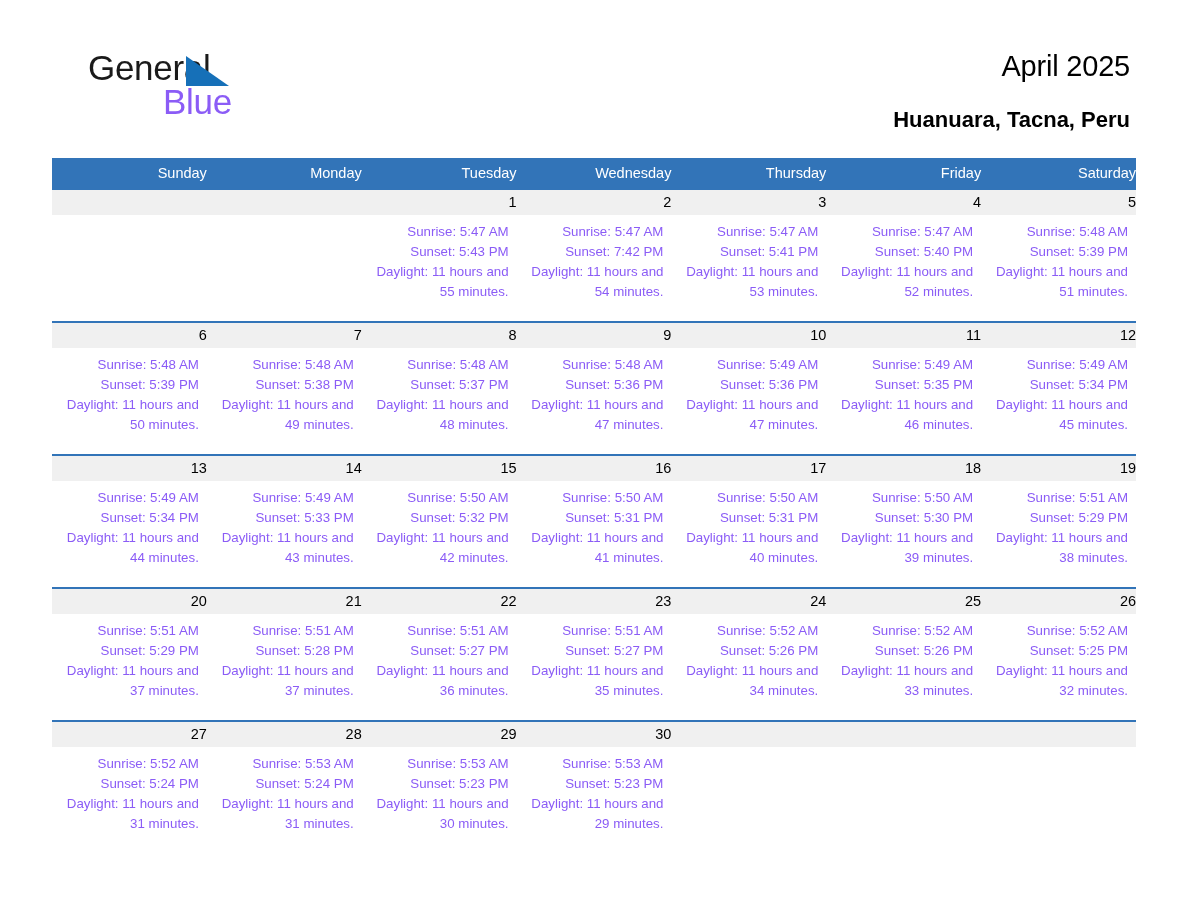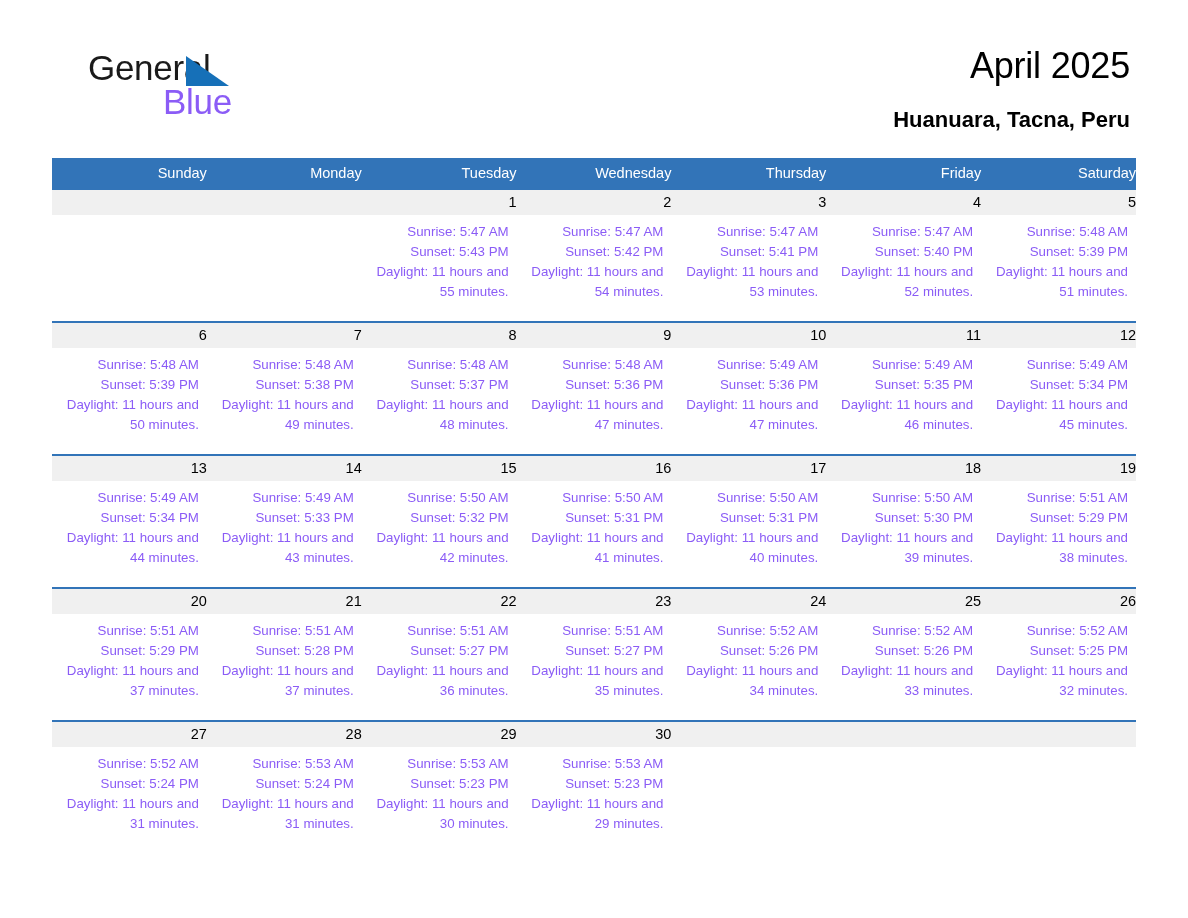--- a/index.html
+++ b/index.html
@@ -67,21 +67,21 @@
     font-weight: 400;
   }
 
   .title-block {
     position: absolute;
     right: 58px;
     top: 42px;
     text-align: right;
   }
   .cal-title {
-    font-size: 36px;
+    font-size: 29px;
     line-height: 48px;
     font-weight: 400;
     color: #000000;
     letter-spacing: -0.2px;
   }
   .cal-subtitle {
     margin-top: 17px;
     font-size: 22px;
     line-height: 26px;
     font-weight: 700;
@@ -209,21 +209,21 @@
         <div class="day-info">
           <div>Sunrise: 5:47 AM</div>
           <div>Sunset: 5:43 PM</div>
           <div class="daylight">Daylight: 11 hours and 55 minutes.</div>
         </div>
       </div>
       <div class="day">
         <div class="day-numbar"><span class="day-num">2</span></div>
         <div class="day-info">
           <div>Sunrise: 5:47 AM</div>
-          <div>Sunset: 5:42 PM</div>
+          <div>Sunset: 7:42 PM</div>
           <div class="daylight">Daylight: 11 hours and 54 minutes.</div>
         </div>
       </div>
       <div class="day">
         <div class="day-numbar"><span class="day-num">3</span></div>
         <div class="day-info">
           <div>Sunrise: 5:47 AM</div>
           <div>Sunset: 5:41 PM</div>
           <div class="daylight">Daylight: 11 hours and 53 minutes.</div>
         </div>

